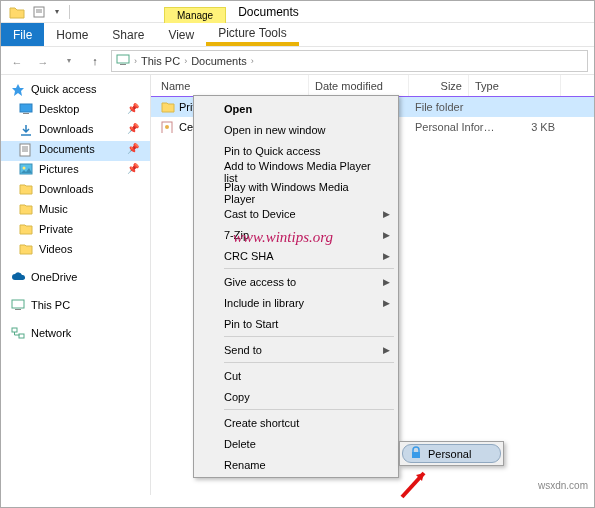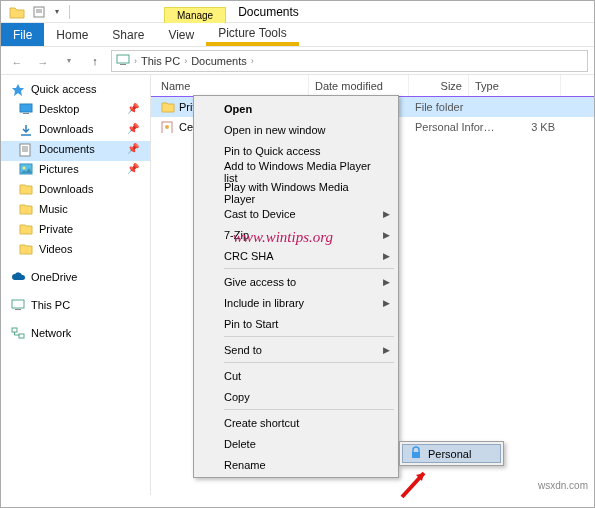--- a/index.html
+++ b/index.html
@@ -58,21 +58,21 @@
 
 .ctxmenu { position: absolute; left: 192px; top: 94px; width: 206px; background: #f0f0f0; border: 1px solid #a0a0a0; box-shadow: 2px 2px 4px rgba(0,0,0,0.25); padding: 2px; }
 .ctxmenu .mi { height: 21px; display: flex; align-items: center; padding-left: 28px; padding-right: 14px; position: relative; }
 .ctxmenu .mi.bold { font-weight: 600; }
 .ctxmenu .mi .arrow { position: absolute; right: 6px; font-size: 9px; color: #555; }
 .ctxmenu .mi .mico { position: absolute; left: 6px; width: 16px; height: 16px; display:flex; align-items:center; justify-content:center; }
 .ctxmenu .sep { height: 1px; background: #d0d0d0; margin: 2px 2px 2px 28px; }
 
 
 .submenu { position: absolute; left: 398px; top: 440px; width: 105px; background: #f0f0f0; border: 1px solid #a0a0a0; box-shadow: 2px 2px 4px rgba(0,0,0,0.25); padding: 2px; }
-.submenu .mi { height: 21px; display: flex; align-items: center; padding-left: 26px; }
+.submenu .mi { height: 21px; display: flex; align-items: center; padding-left: 26px; border-radius: 9px; }
 .submenu .mi.hl { background: #c8d8e8; border: 1px solid #90a8c0; padding-left: 25px; height: 19px; }
 .submenu .mico { position: absolute; left: 6px; width: 16px; height: 16px; }
 
 
 .footer { position: absolute; bottom: 16px; right: 6px; font-size: 10px; color: #888; }
 
 
 .wm { position: absolute; left: 232px; top: 228px; font-family: Georgia, serif; font-size: 15px; color: #be185d; pointer-events: none; font-style: italic; }
 
 

